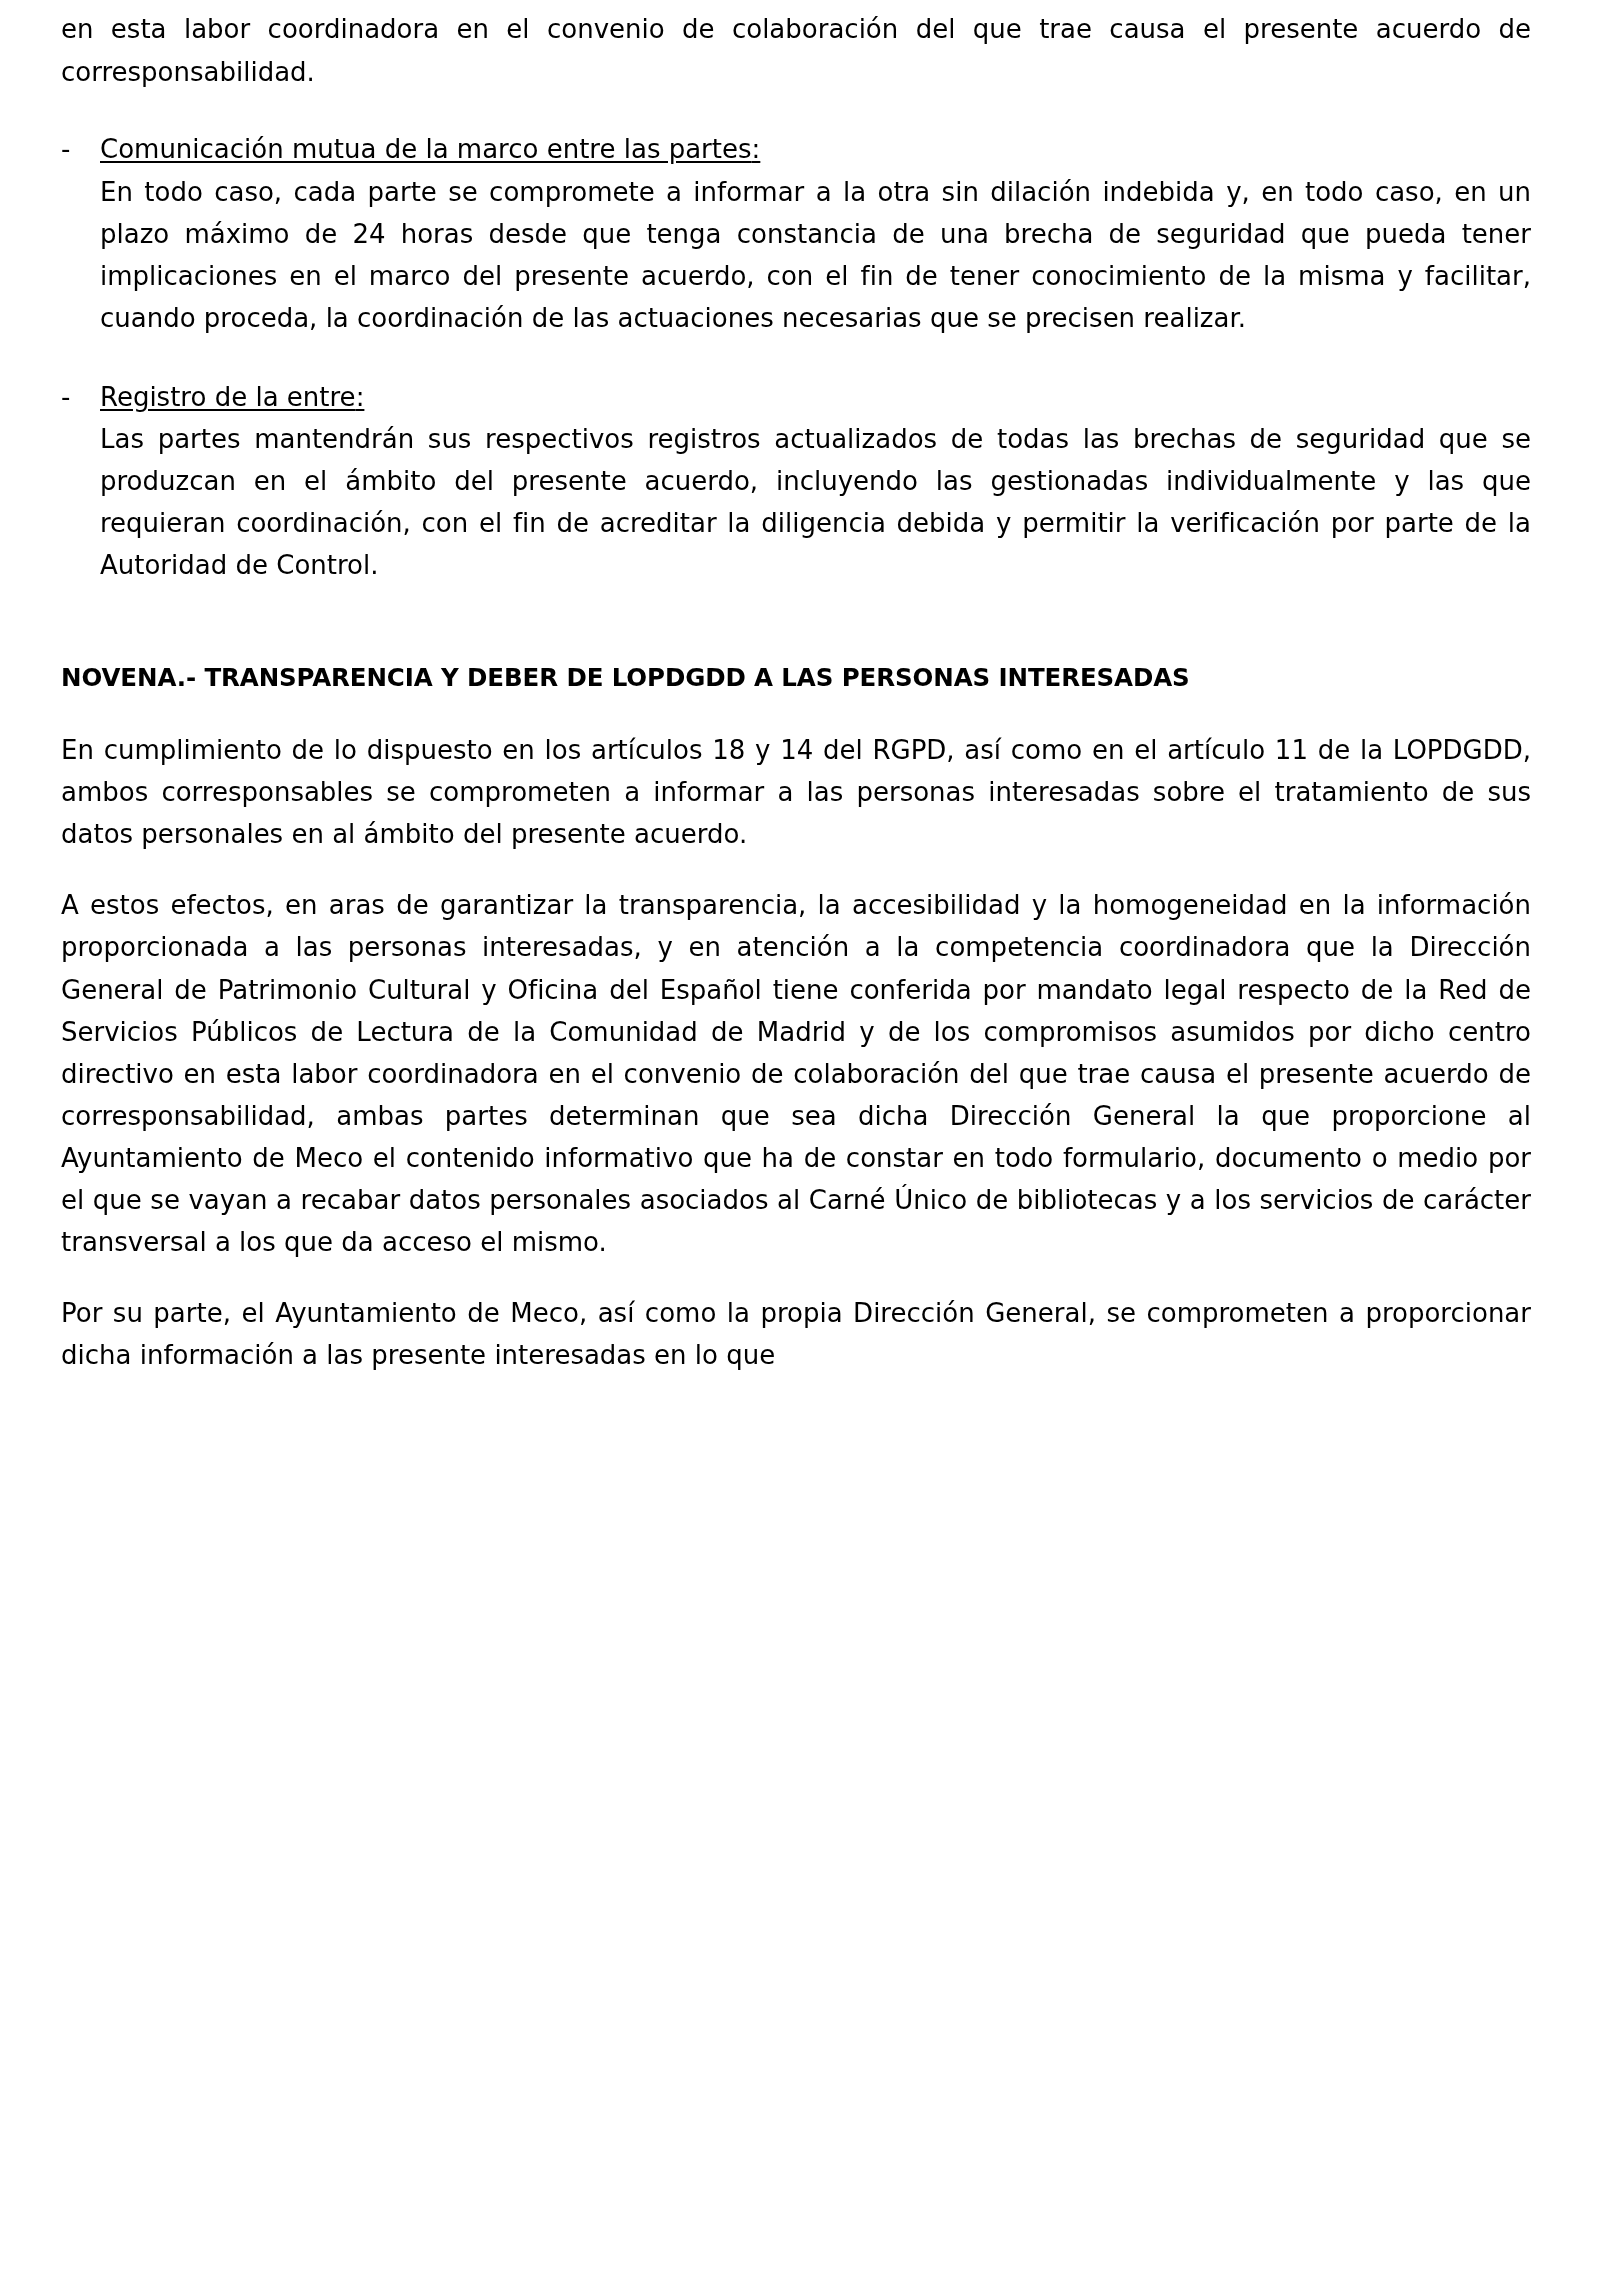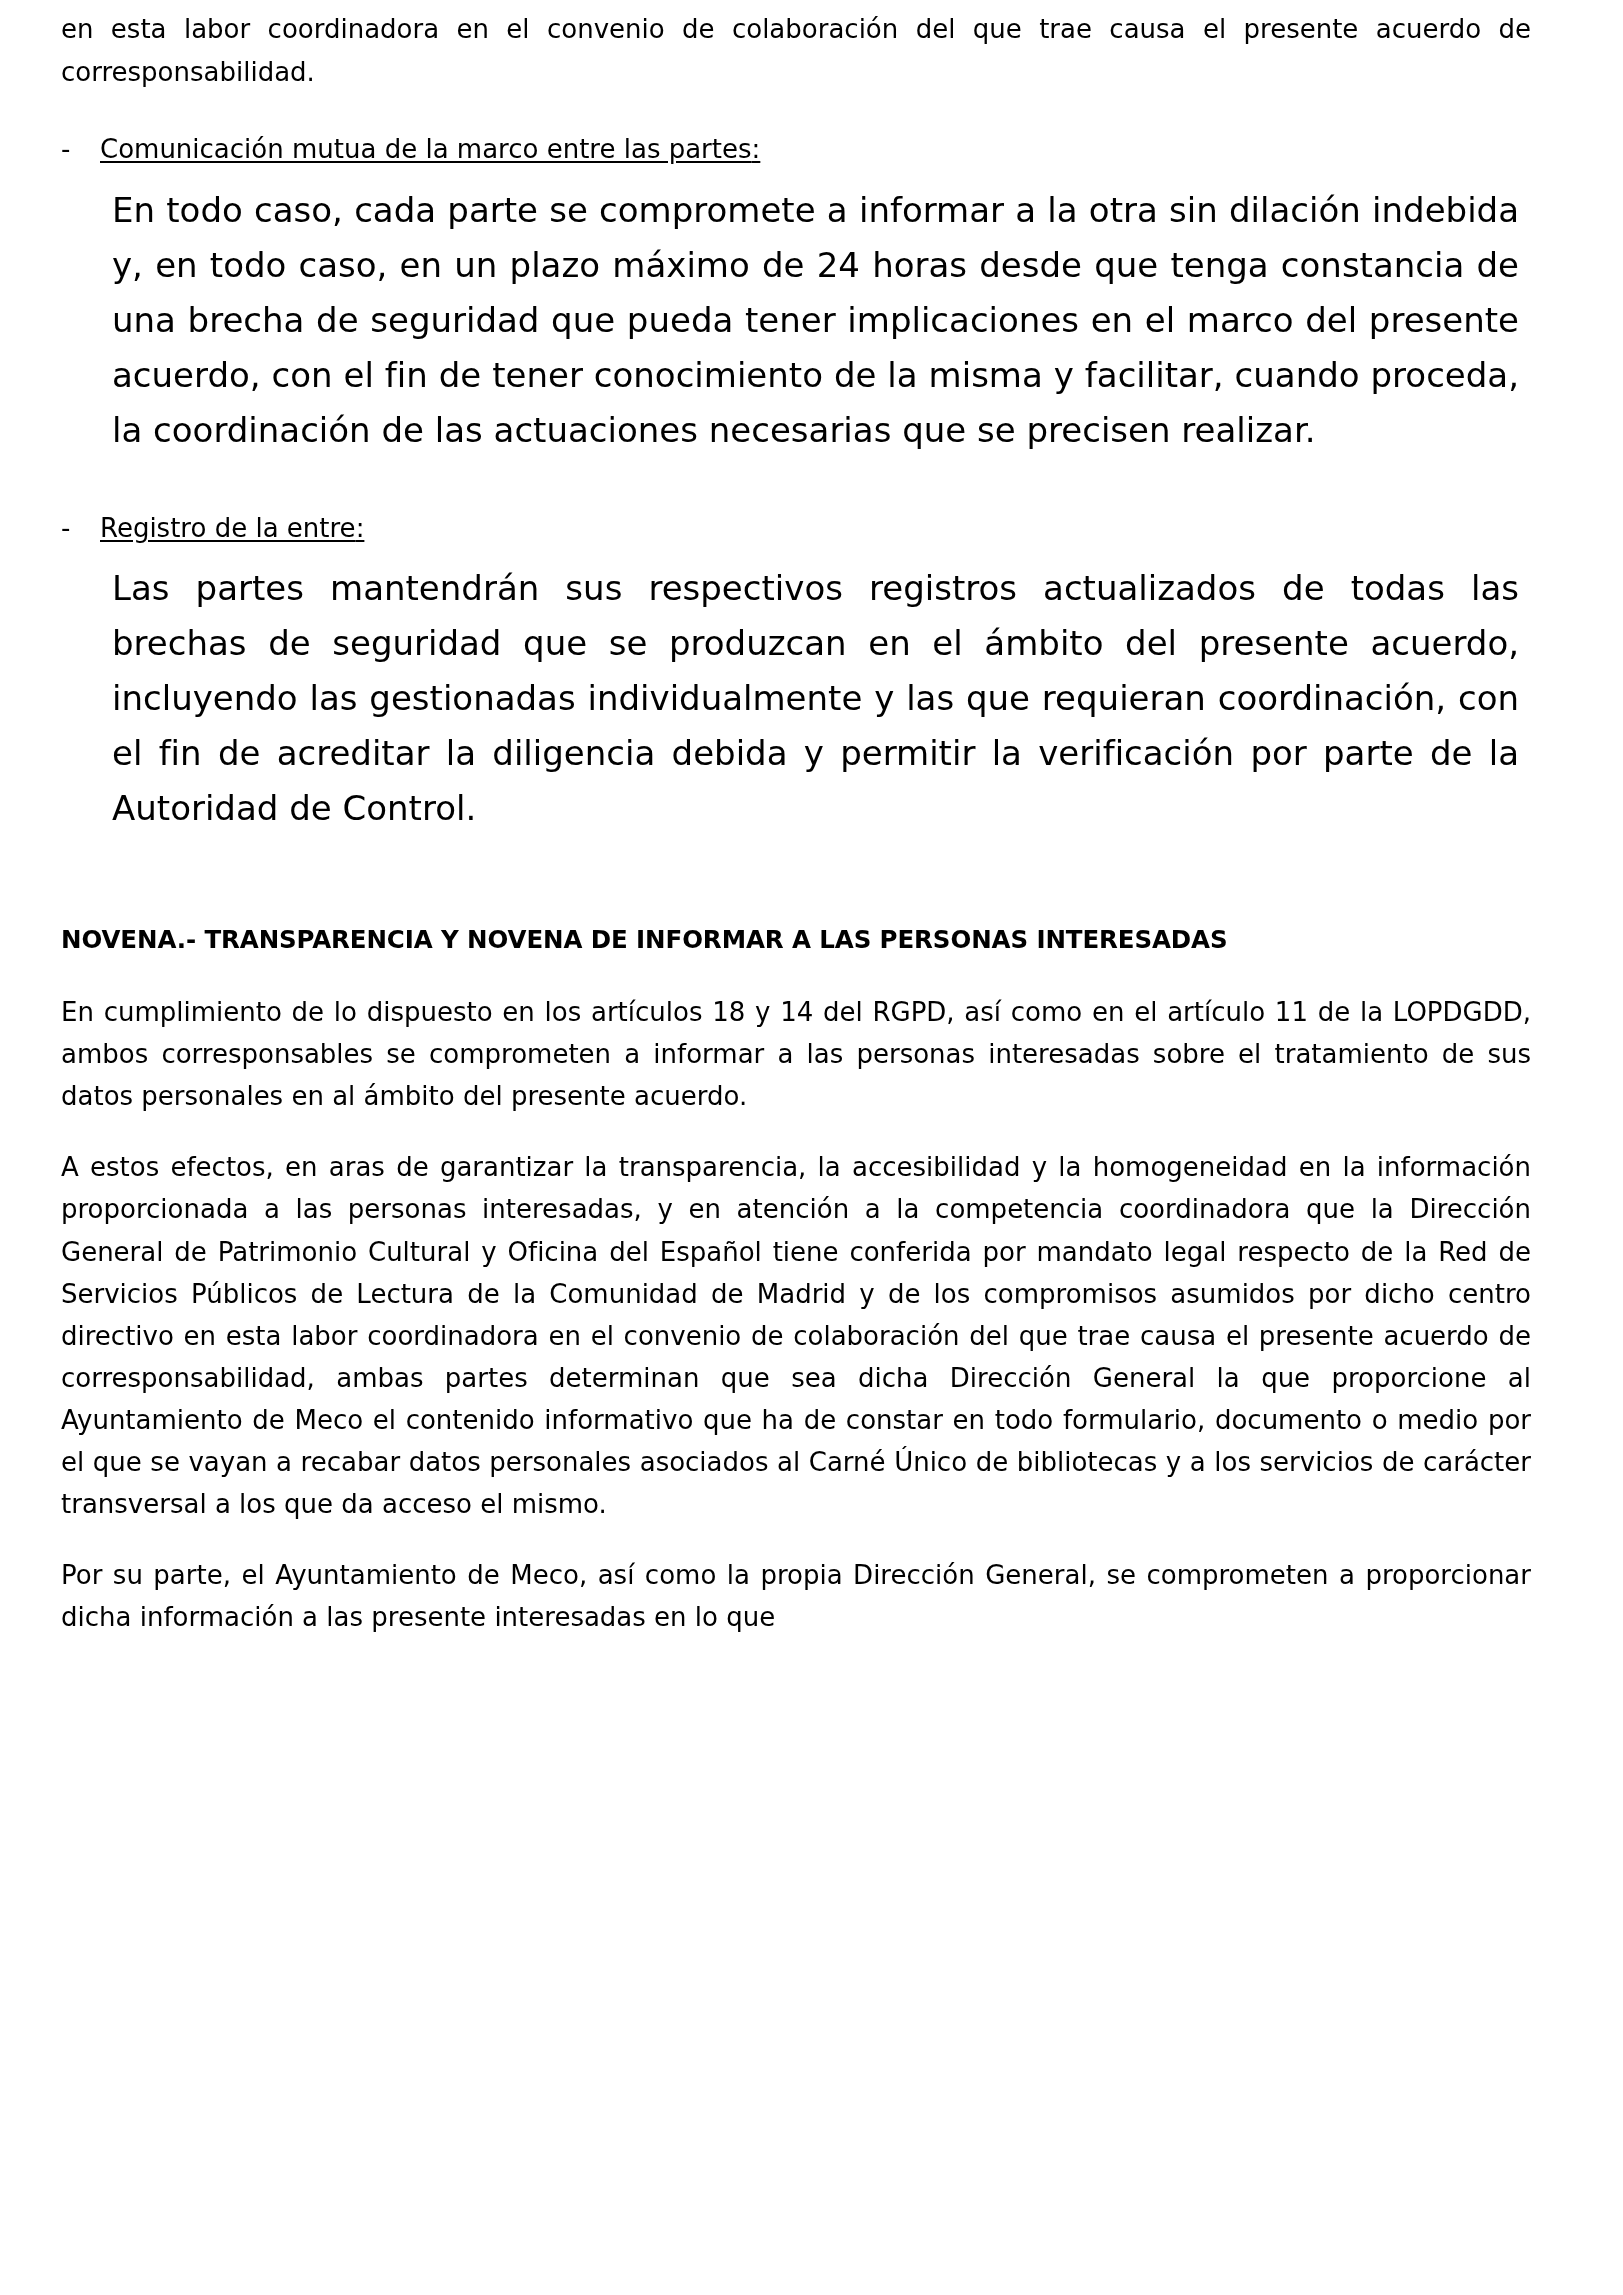--- a/index.html
+++ b/index.html
@@ -51,24 +51,24 @@
     line-height: 1.62;
     text-decoration: underline;
     text-underline-offset: 2.5px;
     margin: 0 0 0 0;
     display: block;
   }
   .bullet-heading .no-ul {
     text-decoration: none;
   }
   .bullet-text {
-    font-size: 34px;
+    font-size: 26px;
     line-height: 1.62;
     text-align: justify;
-    margin: 12px;
+    margin: 0;
   }
   .section-heading {
     font-size: 24.5px;
     font-weight: bold;
     line-height: 1.5;
     margin: 0 0 32px 0;
     text-align: left;
     letter-spacing: -0.1px;
   }
   .spacer-lg {
@@ -103,21 +103,21 @@
   <div class="bullet-block">
     <div class="bullet-dash">-</div>
     <div class="bullet-body">
       <span class="bullet-heading"><span>Registro de la entre</span><span class="no-ul">:</span></span>
       <p class="bullet-text">Las partes mantendrán sus respectivos registros actualizados de todas las brechas de seguridad que se produzcan en el ámbito del presente acuerdo, incluyendo las gestionadas individualmente y las que requieran coordinación, con el fin de acreditar la diligencia debida y permitir la verificación por parte de la Autoridad de Control.</p>
     </div>
   </div>
 
   <div class="spacer-lg"></div>
 
-  <h2 class="section-heading">NOVENA.- TRANSPARENCIA Y NOVENA DE INFORMAR A LAS PERSONAS INTERESADAS</h2>
+  <h2 class="section-heading">NOVENA.- TRANSPARENCIA Y DEBER DE LOPDGDD A LAS PERSONAS INTERESADAS</h2>
 
   <p class="para">En cumplimiento de lo dispuesto en los artículos 18 y 14 del RGPD, así como en el artículo 11 de la LOPDGDD, ambos corresponsables se comprometen a informar a las personas interesadas sobre el tratamiento de sus datos personales en al ámbito del presente acuerdo.</p>
 
   <p class="para">A estos efectos, en aras de garantizar la transparencia, la accesibilidad y la homogeneidad en la información proporcionada a las personas interesadas, y en atención a la competencia coordinadora que la Dirección General de Patrimonio Cultural y Oficina del Español tiene conferida por mandato legal respecto de la Red de Servicios Públicos de Lectura de la Comunidad de Madrid y de los compromisos asumidos por dicho centro directivo en esta labor coordinadora en el convenio de colaboración del que trae causa el presente acuerdo de corresponsabilidad, ambas partes determinan que sea dicha Dirección General la que proporcione al Ayuntamiento de Meco el contenido informativo que ha de constar en todo formulario, documento o medio por el que se vayan a recabar datos personales asociados al Carné Único de bibliotecas y a los servicios de carácter transversal a los que da acceso el mismo.</p>
 
 
   <p class="para last-para">Por su parte, el Ayuntamiento de Meco, así como la propia Dirección General, se comprometen a proporcionar dicha información a las presente interesadas en lo que</p>
 
 </div>
 

